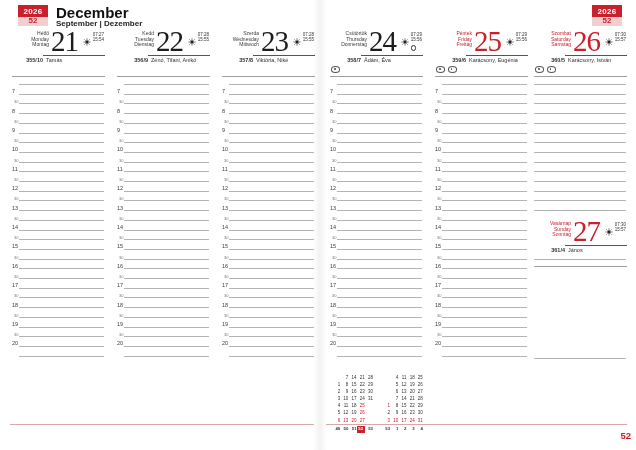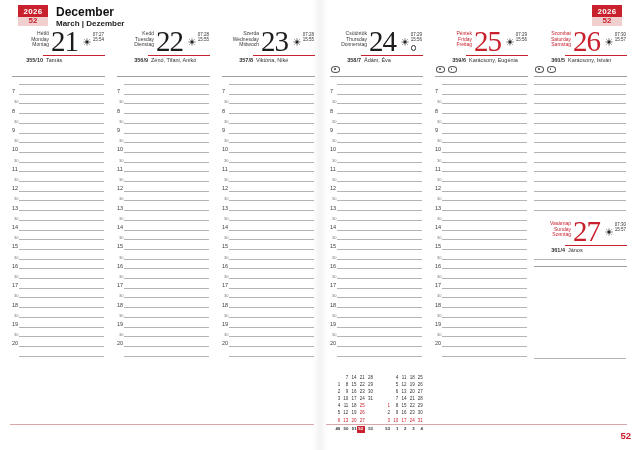--- a/index.html
+++ b/index.html
@@ -9,21 +9,21 @@
         background:linear-gradient(90deg,rgba(0,0,0,0),rgba(0,0,0,0.05),rgba(0,0,0,0));}
   
   .badge{position:absolute;top:5px;width:30px;}
   .badge .yr{background:var(--red);color:#fff;font-weight:bold;font-size:8px;
              text-align:center;padding:1.5px 0;letter-spacing:0.3px;}
   .badge .wk{background:#f1cfcf;color:var(--red);font-weight:bold;font-size:8px;
              text-align:center;padding:1px 0;}
   .badge.left{left:18px;} .badge.right{left:592px;}
   
   .title{position:absolute;left:56px;top:6px;}
-  .title .m{font-size:12px;font-weight:bold;color:#111;line-height:13px;}
+  .title .m{font-size:15px;font-weight:bold;color:#111;line-height:13px;}
   .title .s{font-size:8px;font-weight:bold;color:#222;}
   
   .day-col{position:absolute;width:93px;}
   .day-header{position:relative;height:48px;}
   .dh-row{display:flex;align-items:flex-start;}
   .stack{width:37px;text-align:right;font-size:5px;line-height:5.7px;color:#3a3a3a;margin-top:3px;flex:none;}
   .num{font-family:"Liberation Serif",serif;font-size:29px;line-height:26px;color:#1c1c1c;
        margin-left:2px;letter-spacing:-1px;flex:none;}
   .red .stack,.red .num{color:var(--red);}
   .sunb{margin-left:auto;margin-top:4px;position:relative;display:flex;gap:2px;padding-right:1px;}
@@ -64,21 +64,21 @@
 <div class="page">
   <div class="fold"></div>
 
   <div class="badge left">
     <div class="yr">2026</div>
     <div class="wk">52</div>
   </div>
 
   <div class="title">
     <div class="m">December</div>
-    <div class="s">March | Dezember</div>
+    <div class="s">September | Dezember</div>
   </div>
 
   <div class="badge right">
     <div class="yr">2026</div>
     <div class="wk">52</div>
   </div>
 
   <div id="days">
       <div class="day-col" style="left: 12px; top: 28px;">
         <div class="day-header">

